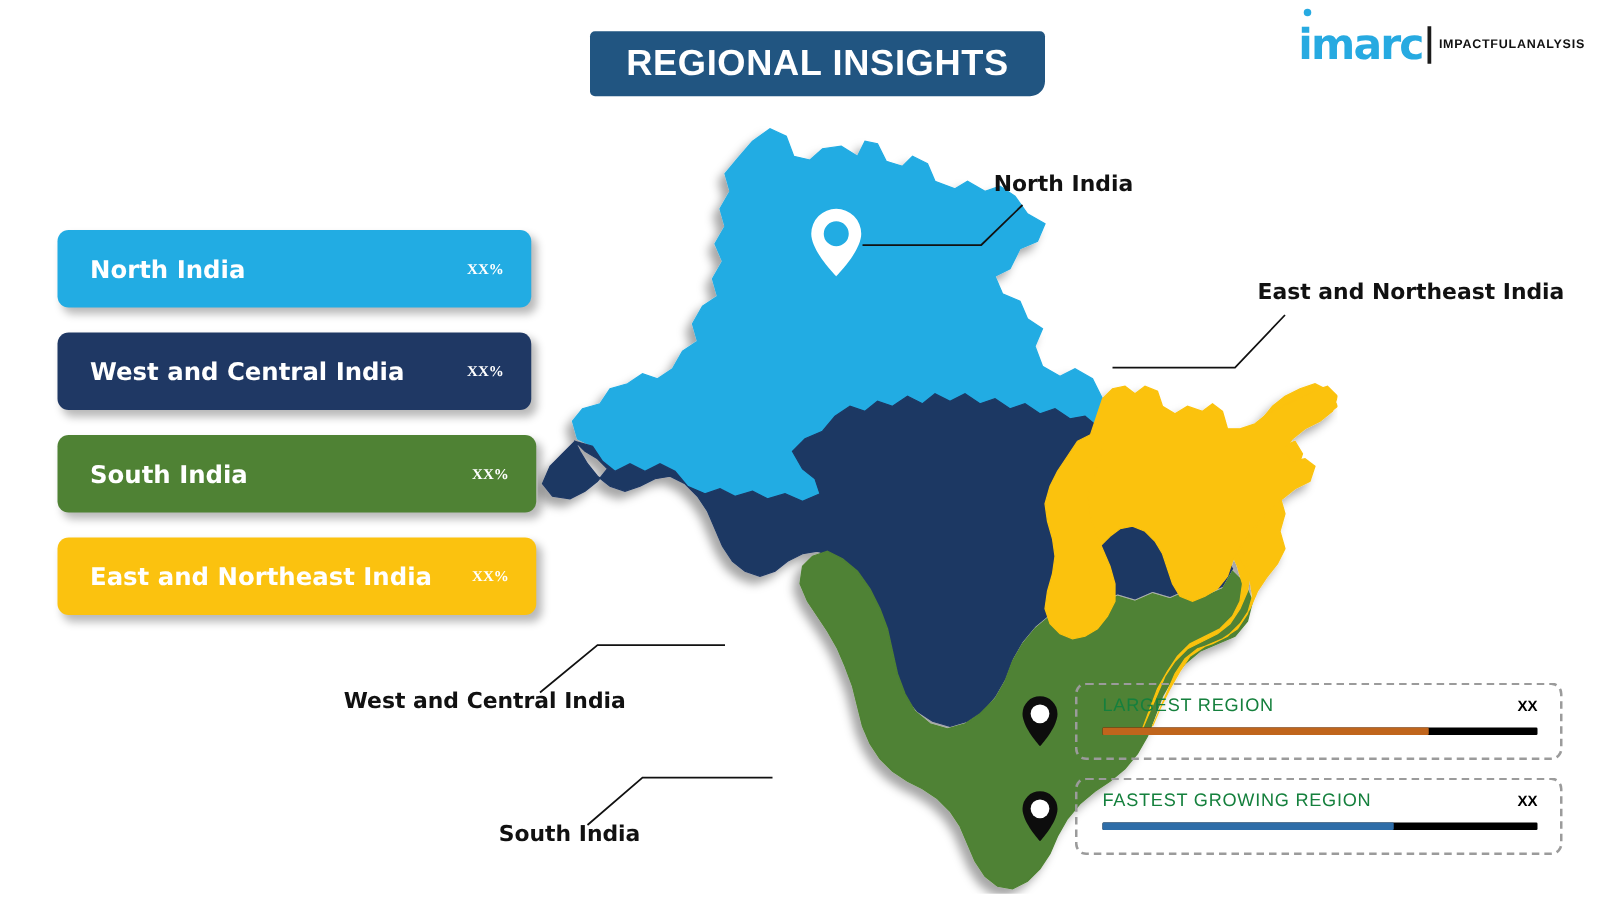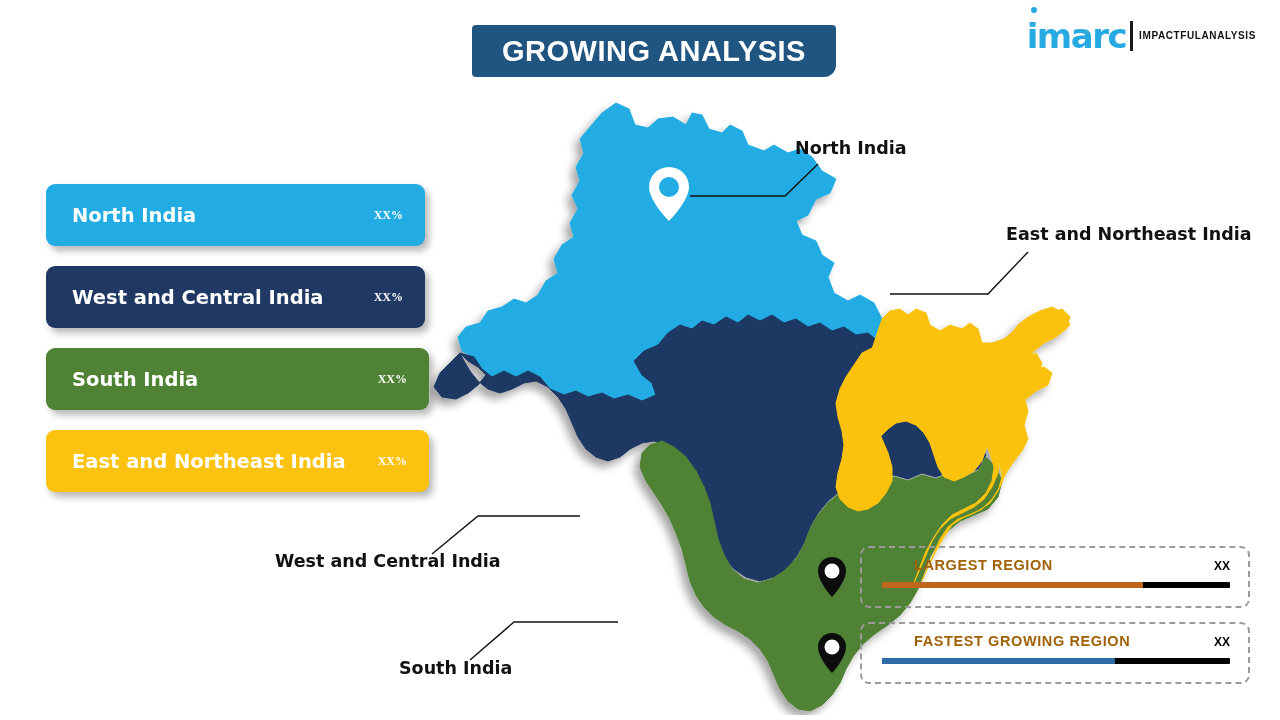--- a/index.html
+++ b/index.html
@@ -22,21 +22,21 @@
   }
   .title-banner .title-text{
     color:#ffffff;
     font-size:29px;
     font-weight:bold;
     letter-spacing:0.5px;
     white-space:nowrap;
   }
 
   
-  .logo{position:absolute;right:24px;top:14px;height:44px;display:flex;align-items:center;}
+  .logo{position:absolute;right:12px;top:14px;height:44px;display:flex;align-items:center;}
   .logo-word{
     position:relative;
     color:#27AAE1;
     font-size:34px;
     font-weight:bold;
     letter-spacing:-1.5px;
     line-height:1;
     font-family:"DejaVu Sans", sans-serif;
   }
   .logo-dot{
@@ -103,37 +103,36 @@
   .stat-box{
     width:390px;height:62px;
     border:2px dashed #9b9b9b;
     border-radius:9px;
     box-sizing:border-box;
     padding:9px 18px 0 20px;
     position:relative;
   }
   .stat-row{display:flex;align-items:baseline;}
   .stat-label{
-    font-size:14.5px;font-weight:bold;color:#a16207;letter-spacing:0.6px;
+    font-size:14.5px;font-weight:normal;color:#15803d;letter-spacing:0.6px;
     white-space:nowrap;
-    margin-left:32px;
   }
   .stat-val{margin-left:auto;font-size:12px;font-weight:bold;color:#000000;}
   .stat-bar{
     position:relative;margin-top:9px;height:6px;width:100%;background:#000000;border-radius:1px;
   }
   .stat-bar .fill{position:absolute;left:0;top:0;height:100%;border-radius:1px;}
 </style>
 </head>
 <body>
 
 <div class="stage">
 
   <div class="title-banner">
-    <span class="title-text">GROWING ANALYSIS</span>
+    <span class="title-text">REGIONAL INSIGHTS</span>
   </div>
 
   <div class="logo">
     <span class="logo-word" style="color: rgb(39, 170, 225);">imarc</span>
     <span class="logo-dot" style="color: rgb(39, 170, 225); background: rgb(39, 170, 225);"></span>
     <span class="logo-bar"></span>
     <span class="logo-tag">
       <span>IMPACTFUL</span>
       <span>ANALYSIS</span>
     </span>

